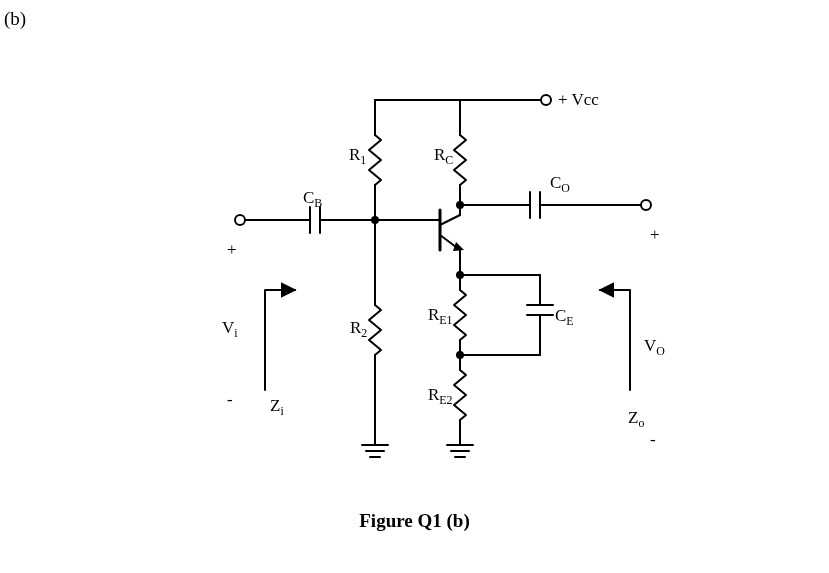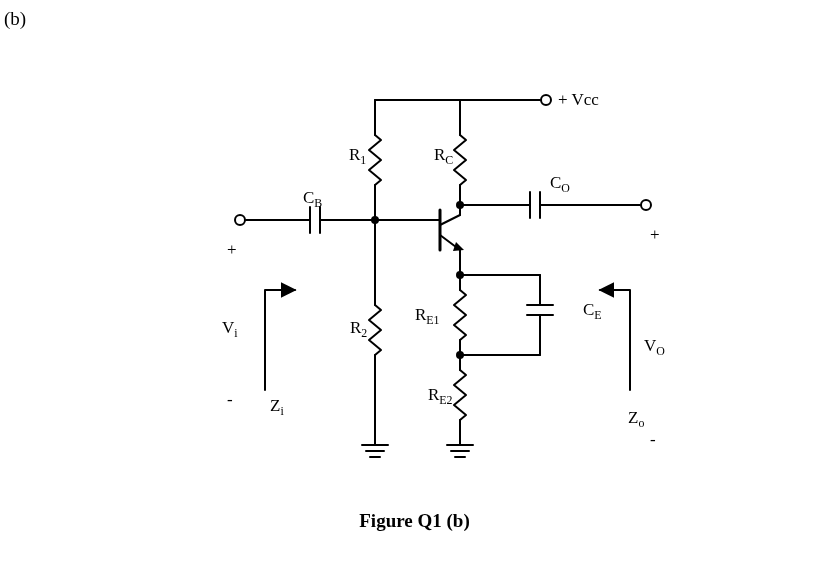--- a/index.html
+++ b/index.html
@@ -158,24 +158,24 @@
     </div>
     <div class="lbl" style="left:224px; top:55px;">
       <span>R</span><span class="sub">C</span>
     </div>
     <div class="lbl" style="left:340px; top:83px;">
       <span>C</span><span class="sub">O</span>
     </div>
     <div class="lbl" style="left:93px; top:98px;">
       <span>C</span><span class="sub">B</span>
     </div>
-    <div class="lbl" style="left:205px; top:215px;text-align:right;">
+    <div class="lbl" style="left:218px; top:215px;text-align:right;">
       <span>R</span><span class="sub">E1</span>
     </div>
-    <div class="lbl" style="left:345px; top:210px;margin-left:28px;">
+    <div class="lbl" style="left:345px; top:216px;">
       <span>C</span><span class="sub">E</span>
     </div>
     <div class="lbl" style="left:12px; top:228px;text-align:right;">
       <span>V</span><span class="sub">i</span>
     </div>
     <div class="lbl" style="left:140px; top:228px;">
       <span>R</span><span class="sub">2</span>
     </div>
     <div class="lbl" style="left:434px; top:246px;">
       <span>V</span><span class="sub">O</span>

